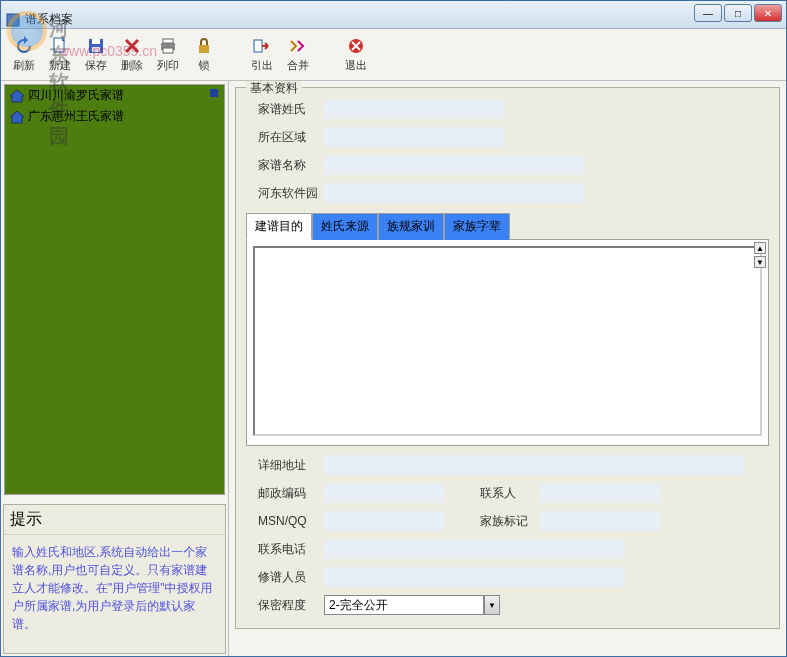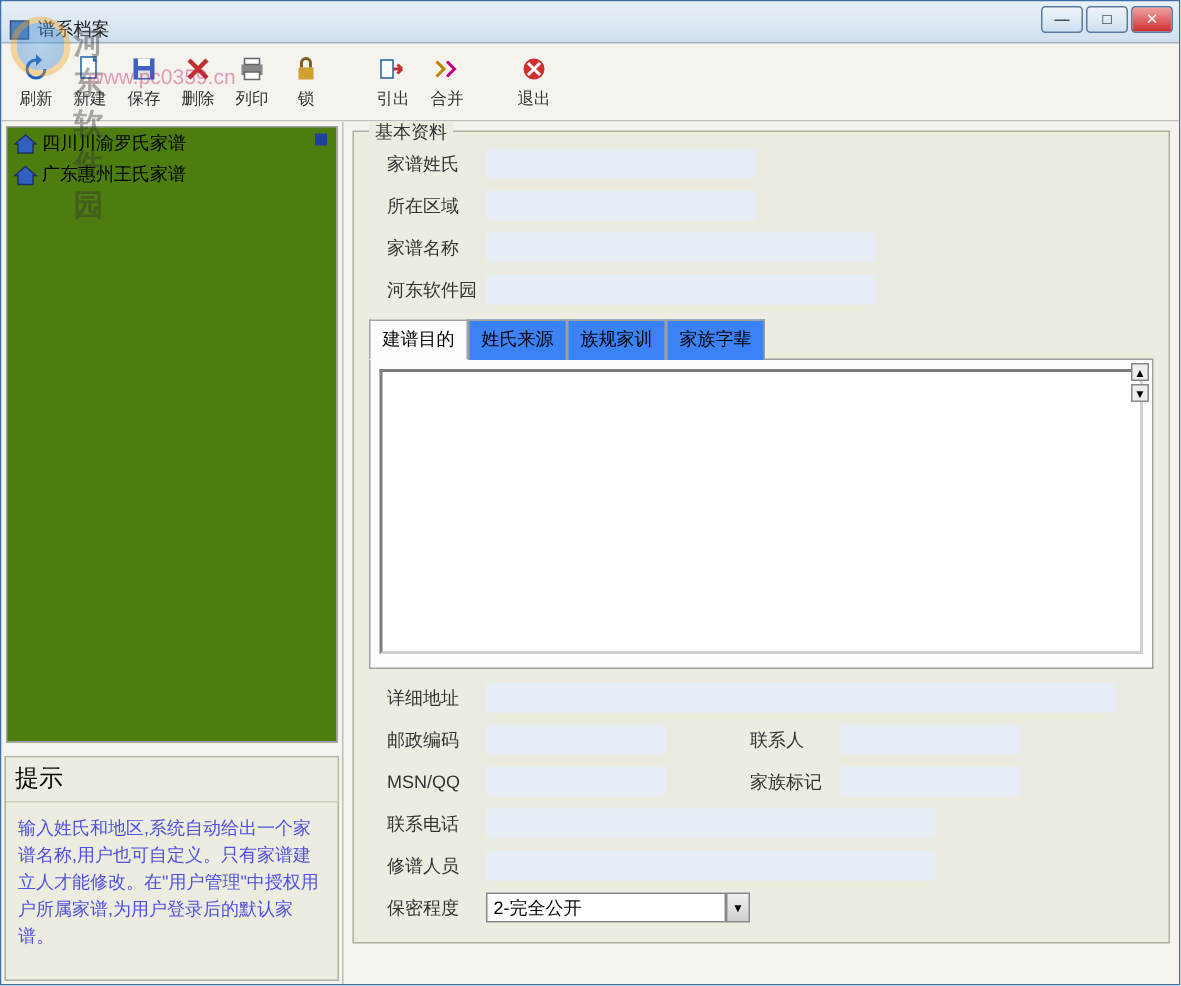--- a/index.html
+++ b/index.html
@@ -56,21 +56,21 @@
     .textarea-box { width: 100%; height: 190px; background: #fff; border: 2px inset #d0d0d0; resize: none; padding: 2px; font-family: inherit; font-size: 12px; }
     
     .scroll-ind { position: absolute; right: 2px; top: 2px; display: flex; flex-direction: column; gap: 2px; }
     .scroll-btn { width: 12px; height: 12px; border: 1px solid #888; background: #eee; font-size: 8px; display: flex; align-items: center; justify-content: center; }
     
     .combo { display: flex; align-items: center; }
     .combo-input { width: 160px; height: 20px; background: #fff; border: 1px solid #888; padding: 0 4px; font-size: 12px; }
     .combo-btn { width: 16px; height: 20px; border: 1px solid #888; background: linear-gradient(#f0f0f0,#d0d0d0); display: flex; align-items: center; justify-content: center; font-size: 8px; cursor: pointer; }
     
     .two-col { display: flex; }
-    .two-col .col2-label { width: 60px; margin-left: 56px; font-size: 12px; color: #333; }
+    .two-col .col2-label { width: 60px; margin-left: 36px; font-size: 12px; color: #333; }
     
     svg { display: block; }
   </style>
 </head>
 <body>
 
 <div class="window">
 
   <div class="watermark">
     <div class="logo"></div>

